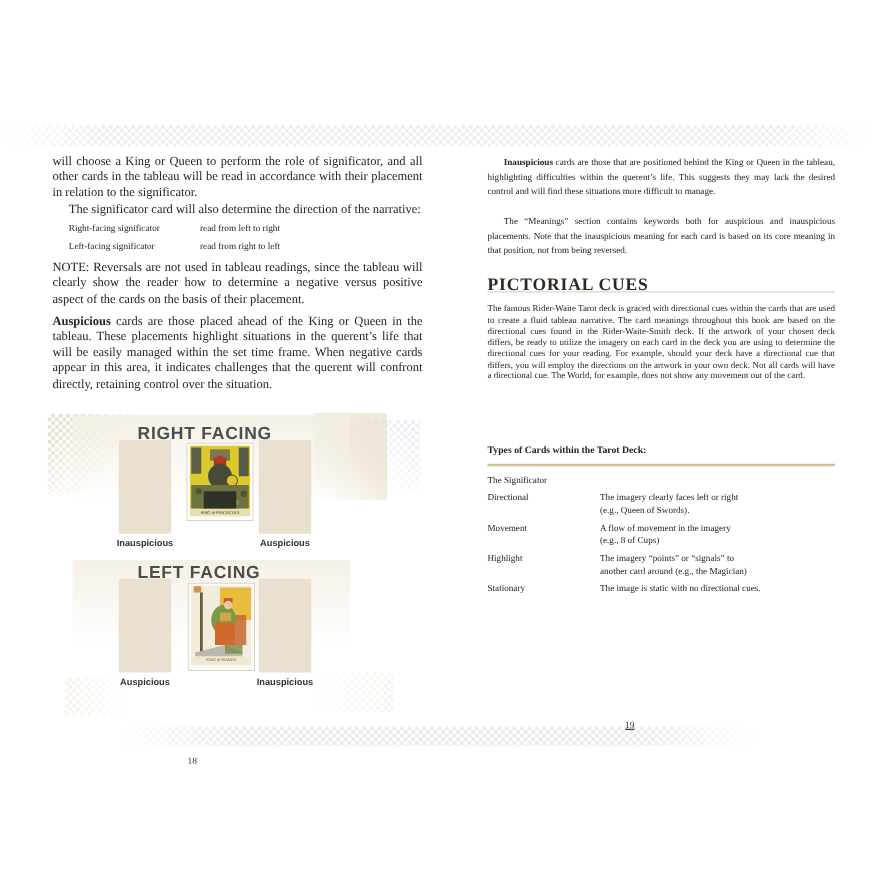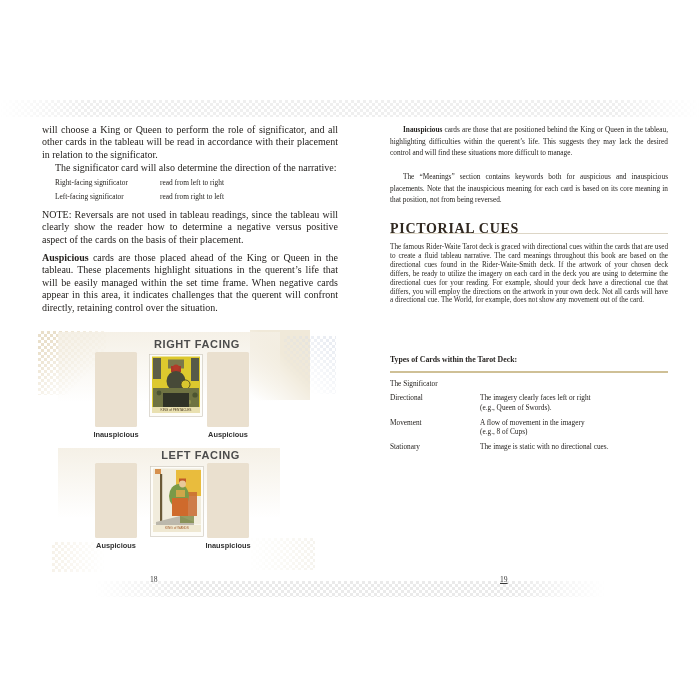--- a/index.html
+++ b/index.html
@@ -8,22 +8,22 @@
   .abs{position:absolute;}
   
   .ck{background-image:conic-gradient(var(--c) 25%, transparent 0 50%, var(--c) 0 75%, transparent 0);
       background-size:6px 6px;}
   
   .body-text{font-size:10px;line-height:12.4px;text-align:justify;color:#262320;}
   .indent{text-indent:13px;}
   .dir-row{display:flex;padding-left:13px;font-size:7.4px;line-height:14px;color:#262320;}
   .dir-row .lbl{width:105px;}
   
-  .facing-title{font-family:"Liberation Sans", sans-serif;font-size:11px;font-weight:bold;
-                letter-spacing:.6px;color:#4c4c4c;text-align:right;}
+  .facing-title{font-family:"Liberation Sans", sans-serif;font-size:14px;font-weight:bold;
+                letter-spacing:.6px;color:#4c4c4c;text-align:left;}
   .blank-card{background:#eae0cf;border-radius:1.5px;}
   .card-label{font-family:"Liberation Sans", sans-serif;font-size:7.4px;font-weight:bold;
               color:#333;text-align:center;white-space:nowrap;}
   .glow{background:linear-gradient(180deg, rgba(244,239,228,.9), rgba(244,239,228,0) 88%);}
   
   .body-text-r{font-size:7.3px;line-height:11.7px;text-align:justify;color:#262320;}
   .dense{font-size:7.2px;line-height:8.9px;text-align:justify;color:#2a2722;}
   .section-head{font-size:14px;font-weight:bold;letter-spacing:.7px;color:#302820;}
   .rule{height:1px;background:#ddd6c6;}
   .rule-tan{height:1.5px;background:#cfc096;}
@@ -142,21 +142,21 @@
         </svg>
         <div class="abs cap" style="left:3px;top:59px;width:48px;height:6.5px;background:#efe8d2;font-size:3.2px;line-height:6.5px;color:#a05a28;">KING of WANDS</div>
       </div>
 
       <div class="abs blank-card" style="left:207px;top:463px;width:42px;height:75px;"></div>
 
       <div class="abs card-label" style="left:86px;top:541px;width:60px;">Auspicious</div>
       <div class="abs card-label" style="left:198px;top:541px;width:60px;">Inauspicious</div>
     </div>
 
-    <div class="abs pagenum" style="left:108px;top:575px;">18</div>
+    <div class="abs pagenum" style="left:108px;top:604px;">18</div>
   </div>
 
   <div class="abs" style="left:390px;top:0;width:278px;height:700px;">
 
     <div class="abs body-text-r indent" style="left:0;top:124px;width:278px;">
       <b>Inauspicious</b><span> cards are those that are positioned behind the King or Queen in the tableau, highlighting difficulties within the querent’s life. This suggests they may lack the desired control and will find these situations more difficult to manage.</span>
     </div>
 
     <div class="abs body-text-r indent" style="left:0;top:171px;width:278px;">The “Meanings” section contains keywords both for auspicious and inauspicious placements. Note that the inauspicious meaning for each card is based on its core meaning in that position, not from being reversed.</div>
 
@@ -176,20 +176,25 @@
         <span class="term">Directional</span>
         <span class="desc"><span>The imagery clearly faces left or right</span><br>
           <span>(e.g., Queen of Swords).</span></span>
       </div>
       <div class="trow">
         <span class="term">Movement</span>
         <span class="desc"><span>A flow of movement in the imagery</span><br>
           <span>(e.g., 8 of Cups)</span></span>
       </div>
       <div class="trow">
+        <span class="term">Highlight</span>
+        <span class="desc"><span>The imagery “points” or “signals” to</span><br>
+          <span>another card around (e.g., the Magician)</span></span>
+      </div>
+      <div class="trow">
         <span class="term">Stationary</span>
         <span class="desc"><span>The image is static with no directional cues.</span></span>
       </div>
     </div>
 
     <div class="abs pagenum" style="left:110px;top:575px;text-decoration:underline;">19</div>
   </div>
 
 </div>
 

